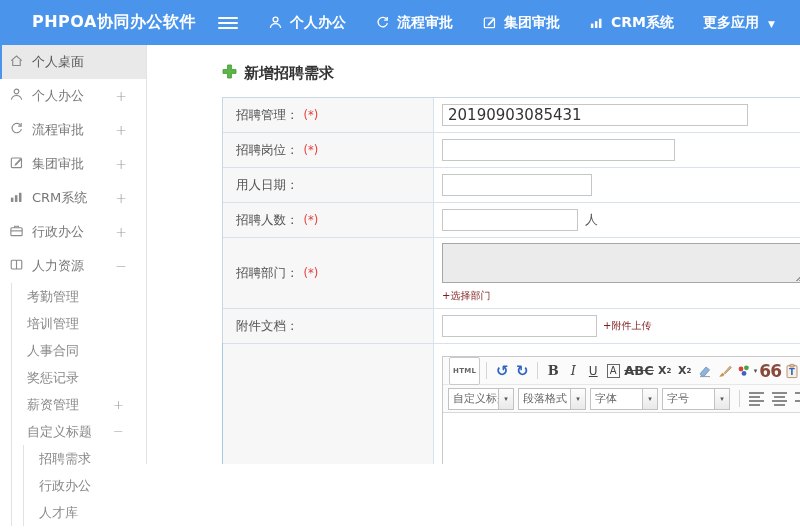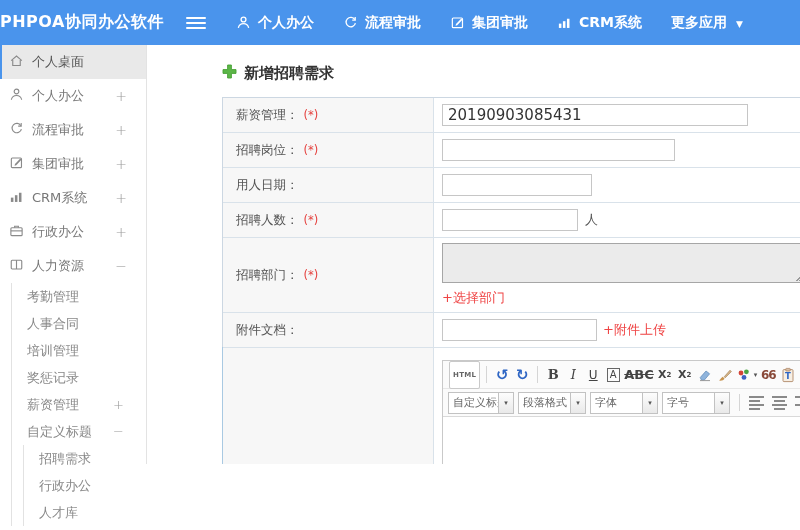--- a/index.html
+++ b/index.html
@@ -1,21 +1,21 @@
 <!DOCTYPE html>
 <html><head>
 <meta charset="utf-8">
 <style>
   html,body{margin:0;padding:0;background:#fff;}
   .app{position:relative;width:800px;height:530px;overflow:hidden;background:#fff;
        font-family:"DejaVu Sans","Liberation Sans",sans-serif;-webkit-font-smoothing:antialiased;}
 
   
   .hdr{height:45px;background:#4a94ec;display:flex;align-items:center;color:#fff;}
-  .logo{width:172px;padding-left:0;font-size:16px;font-weight:bold;letter-spacing:.5px;white-space:nowrap;}
+  .logo{width:172px;padding-left:32px;font-size:16px;font-weight:bold;letter-spacing:.5px;white-space:nowrap;}
   .burger{width:20px;display:flex;flex-direction:column;gap:3px;margin-left:14px;cursor:pointer;}
   .burger i{display:block;height:2px;background:#fff;border-radius:1px;}
   .topnav{display:flex;align-items:center;margin-left:30px;}
   .nav-it{display:flex;align-items:center;gap:7px;margin-right:29px;font-size:14px;font-weight:600;cursor:pointer;white-space:nowrap;}
   .nav-it svg{display:block;}
   .hdr-caret{font-size:9px;margin-left:-20px;position:relative;top:1px;}
 
   
   .body-row{display:flex;height:419px;}
   aside{width:146px;border-right:1px solid #e3e3e3;background:#fff;flex:none;}
@@ -42,21 +42,21 @@
   .ftable{margin-top:13px;width:742px;border:1px solid #ccd7e2;border-bottom:none;}
   .frow{display:flex;border-bottom:1px solid #d9e2ea;}
   .fl{width:197px;flex:none;background:#f7f7f7;border-right:1px solid #d9e2ea;
       display:flex;align-items:center;padding-left:13px;font-size:12.5px;color:#555;}
   .req{color:#e5413e;margin-left:5px;font-size:11.5px;}
   .fv{flex:1;display:flex;align-items:center;padding:5px 8px;background:#fff;min-width:0;}
   .r34{min-height:34px;}
   .txt-in{height:22px;border:1px solid #c6c6c6;background:#fff;font-size:15px;color:#333;
           padding:0 5px;font-family:inherit;box-sizing:border-box;}
   .unit{font-size:13px;color:#555;margin-left:7px;}
-  .blnk{color:#ef4444;font-size:13px;text-decoration:none;cursor:pointer;}
+  .blnk{color:#7f1d1d;font-size:10px;text-decoration:none;cursor:pointer;}
   .fv-col{flex-direction:column;align-items:flex-start;justify-content:center;gap:6px;}
   .dis-ta{width:362px;height:38px;background:#ebebeb;border:1px solid #a6a6a6;position:relative;}
   .rz{position:absolute;right:1px;bottom:1px;width:9px;height:9px;
       background:linear-gradient(135deg,transparent 0 55%,#9a9a9a 55% 62%,transparent 62% 72%,#9a9a9a 72% 79%,transparent 79%);}
   .row-req{position:relative;}
   .row-req::before{content:"";position:absolute;left:-1px;top:-1px;bottom:0;width:1px;background:#a9c9e2;}
 
   
   .editor{margin:6px 0 6px 0;width:556px;border:1px solid #c9c9c9;background:#fff;}
   .tb{display:flex;align-items:center;height:27px;padding:0 5px;background:#fbfbfb;white-space:nowrap;}
@@ -68,21 +68,21 @@
          background:#fff;padding:3px 3px;letter-spacing:.3px;}
   .sep{width:1px;height:17px;background:#d5d5d5;margin:0 5px;flex:none;}
   .ub{color:#2f66c4;font-size:15px;font-weight:bold;}
   .bb{font-family:"DejaVu Serif","Liberation Serif",serif;font-weight:bold;font-size:13px;}
   .ib{font-family:"DejaVu Serif","Liberation Serif",serif;font-style:italic;font-size:13px;}
   .unb{font-size:12px;text-decoration:underline;}
   .abox{font-size:10px;border:1px solid #666;padding:0 2px;line-height:12px;}
   .strk{font-size:13px;font-weight:bold;text-decoration:line-through;}
   .supb,.subb{font-size:11px;font-weight:bold;}
   .supb sup{font-size:7px;} .subb sub{font-size:7px;}
-  .qtb{font-size:12px;font-weight:bold;color:#8a4a3a;letter-spacing:-1px;}
+  .qtb{font-size:17px;font-weight:bold;color:#8a4a3a;letter-spacing:-1px;}
   .fcol{font-size:13px;font-weight:bold;}
   .mini-caret{font-size:7px;color:#555;margin-left:2px;}
 
   .sel{display:flex;align-items:center;height:20px;border:1px solid #c2c2c2;background:#fff;
        margin-right:4px;cursor:pointer;flex:none;}
   .sel .stx{font-size:11px;color:#666;padding:0 4px;overflow:hidden;white-space:nowrap;}
   .sel .scar{width:14px;align-self:stretch;border-left:1px solid #c2c2c2;display:flex;align-items:center;
              justify-content:center;font-size:7px;color:#555;background:linear-gradient(#fdfdfd,#e9e9e9);}
   .w64{width:64px;} .w66{width:66px;}
   .sel .stx{flex:1;}
@@ -211,24 +211,24 @@
             </svg></span>
         <span>人力资源</span>
         <span class="expd">−</span>
       </div>
 
       <div class="sub2">
         <div class="s-sub">
             <span>考勤管理</span>
           </div>
         <div class="s-sub">
+            <span>培训管理</span>
+          </div>
+        <div class="s-sub">
             <span>人事合同</span>
-          </div>
-        <div class="s-sub">
-            <span>培训管理</span>
           </div>
         <div class="s-sub">
             <span>奖惩记录</span>
           </div>
         <div class="s-sub">
             <span>薪资管理</span>
             <span class="expd">+</span>
           </div>
         <div class="s-sub">
             <span>自定义标题</span>
@@ -253,21 +253,21 @@
         <span><svg width="15" height="15" viewBox="0 0 15 15">
               <path d="M5.6 1h3.8v4.6H14v3.8H9.4V14H5.6V9.4H1V5.6h4.6z" fill="#5cb648" stroke="#46a034" stroke-width="0.9"></path>
             </svg></span>
         <h1>新增招聘需求</h1>
       </div>
 
       <div class="ftable">
 
         <div class="frow r34">
           <div class="fl">
-              <span>薪资管理：</span>
+              <span>招聘管理：</span>
               <span class="req">(*)</span>
             </div>
           <div class="fv">
             <input class="txt-in" style="width: 306px;" value="20190903085431">
           </div>
         </div>
 
         <div class="frow r34">
           <div class="fl">
               <span>招聘岗位：</span>

